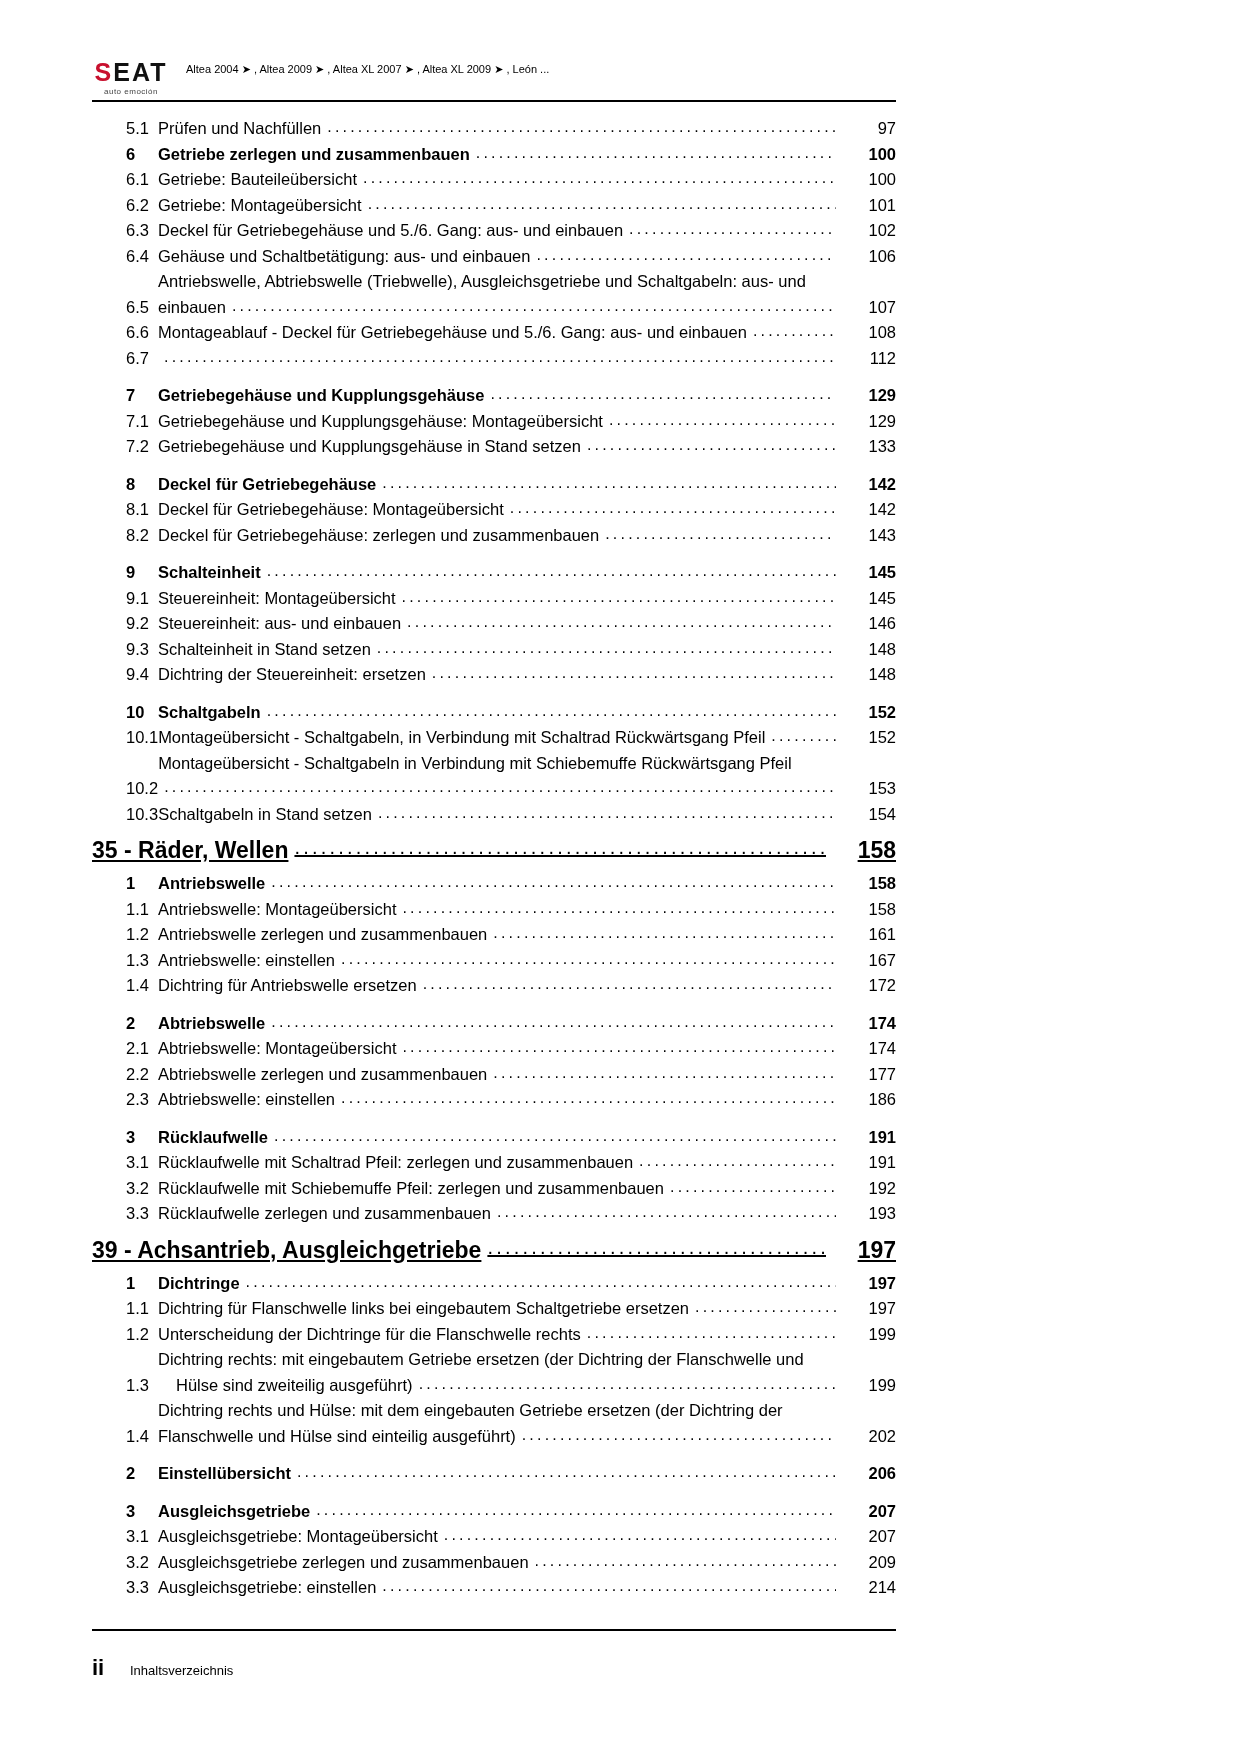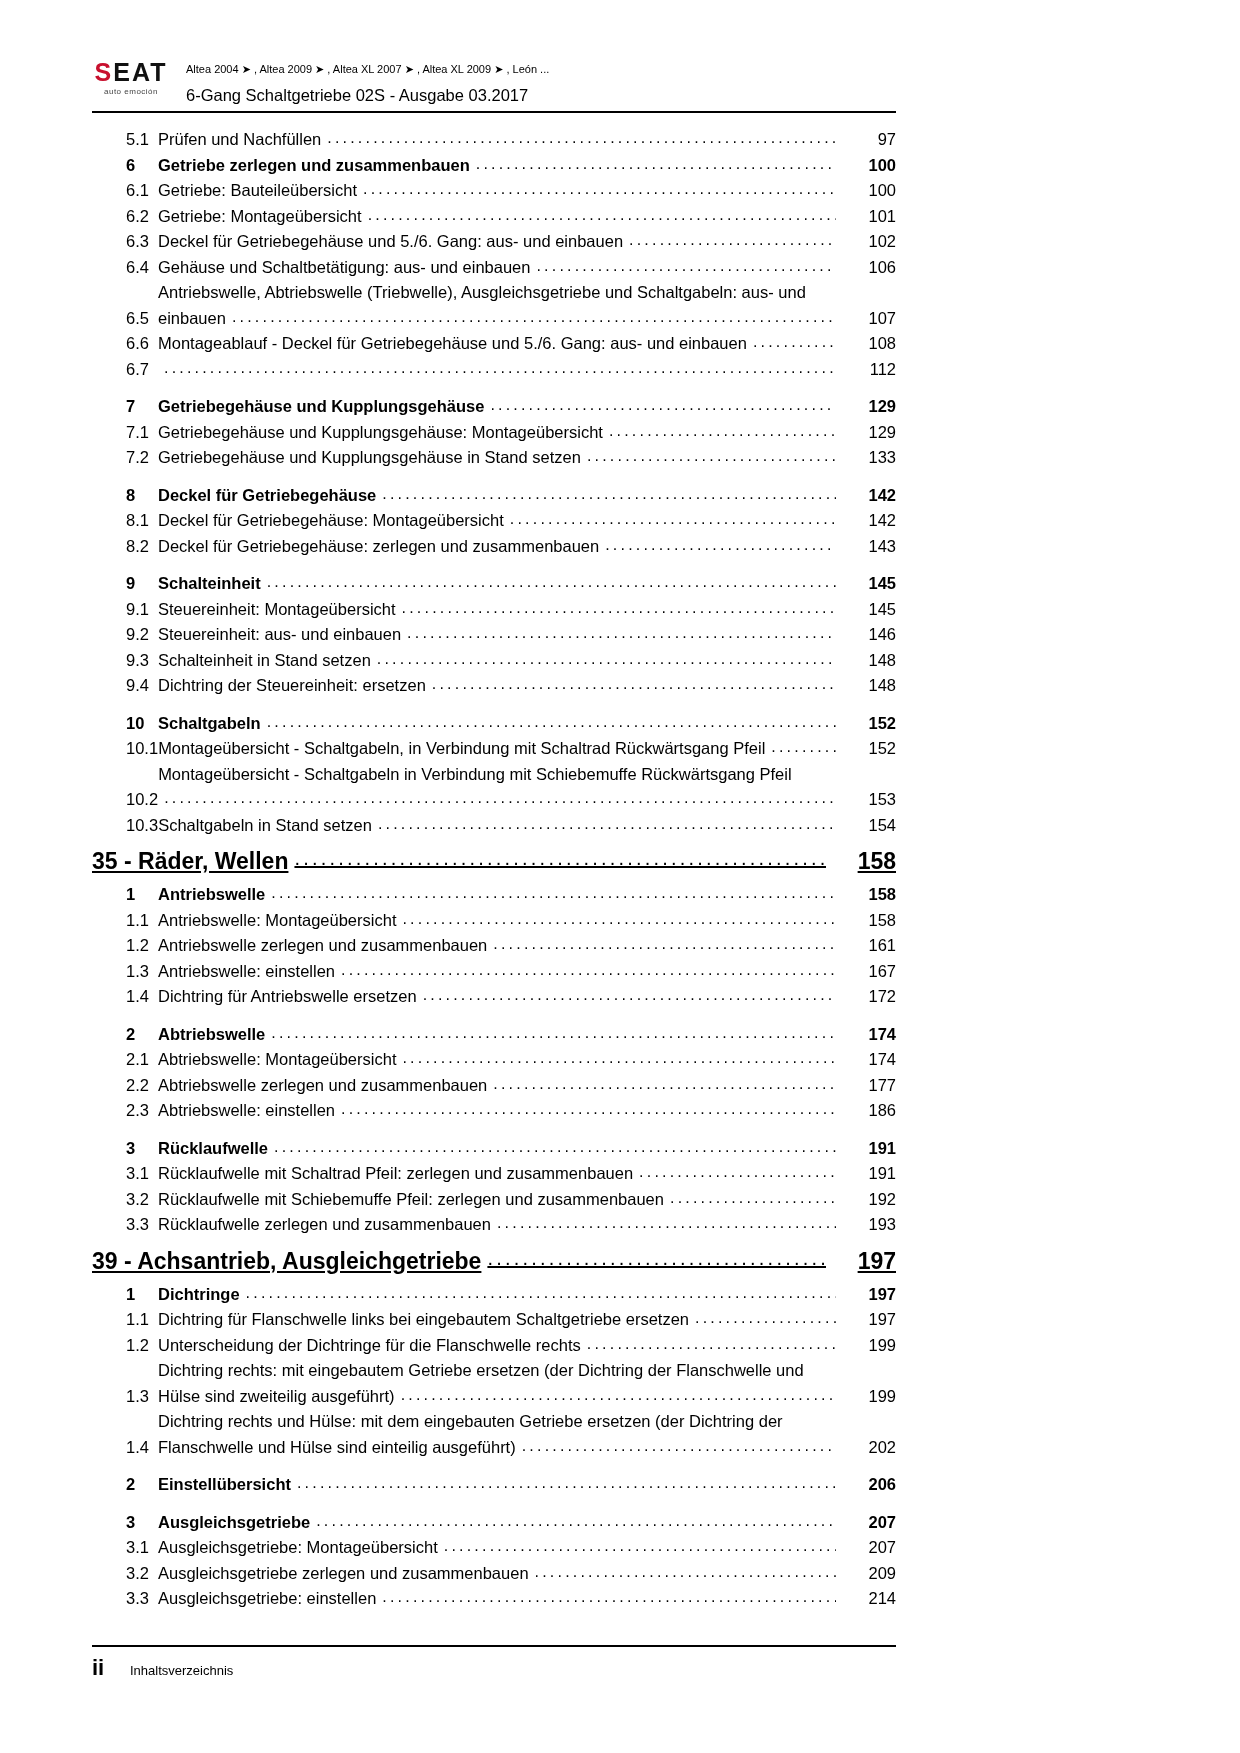--- a/index.html
+++ b/index.html
@@ -159,21 +159,21 @@
     text-align: right;
   }
 
   
   .footer {
     position: absolute;
     left: 92px;
     right: 92px;
     bottom: 72px;
     border-top: 2px solid #000;
-    padding-top: 8px;
+    padding-top: 24px;
     display: flex;
     align-items: baseline;
   }
   .footer .pg {
     font-size: 22px;
     font-weight: bold;
     width: 38px;
   }
   .footer .ftxt {
     font-size: 13px;
@@ -184,21 +184,20 @@
 
 <div class="page">
 
   <div class="header">
     <div class="logo">
       <span class="logo-mark"><span class="s-red">S</span>EAT</span>
       <span class="logo-sub">auto emoción</span>
     </div>
     <div class="header-text">
       <div class="header-line1">Altea 2004 ➤ , Altea 2009 ➤ , Altea XL 2007 ➤ , Altea XL 2009 ➤ , León ...</div>
-      <div class="header-line2">6-Gang Schaltgetriebe 02S - Ausgabe 03.2017</div>
     </div>
   </div>
 
   <div class="toc">
 
     <div id="toc-main">
         <div class="row">
           <span class="num">5.1</span>
           <span class="body">
             <span class="title">Prüfen und Nachfüllen</span>
@@ -537,21 +536,21 @@
             <span class="title">Unterscheidung der Dichtringe für die Flanschwelle rechts</span>
             <span class="dots">........................................................................................................................................................................................................</span>
           </span>
           <span class="page-no">199</span>
         </div>
         <div class="row two-line">
           <span class="num">1.3</span>
           <span class="body">
             <span class="l1">Dichtring rechts: mit eingebautem Getriebe ersetzen (der Dichtring der Flanschwelle und</span>
             <span class="l2">
-              <span style="white-space: nowrap;">Hülse sind zweiteilig ausgeführt)</span>
+              <span style="white-space: nowrap; margin-left: 18px;">Hülse sind zweiteilig ausgeführt)</span>
               <span class="dots">........................................................................................................................................................................................................</span>
             </span>
           </span>
           <span class="page-no">199</span>
         </div>
         <div class="row two-line">
           <span class="num">1.4</span>
           <span class="body">
             <span class="l1">Dichtring rechts und Hülse: mit dem eingebauten Getriebe ersetzen (der Dichtring der</span>
             <span class="l2">

